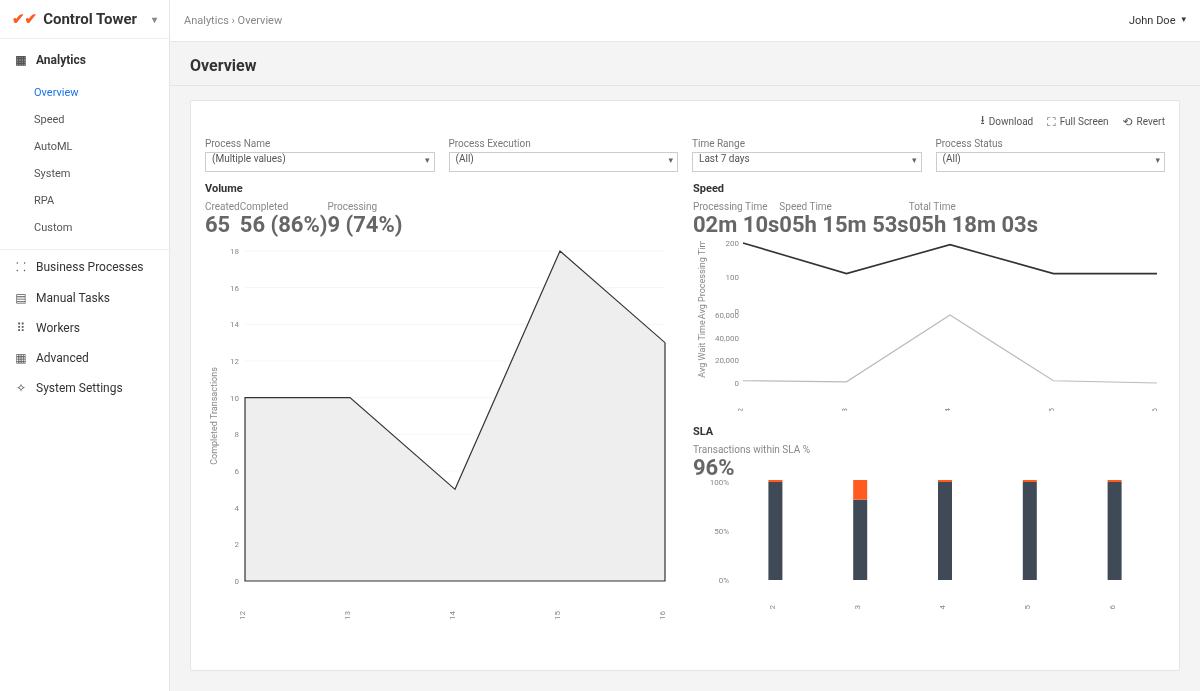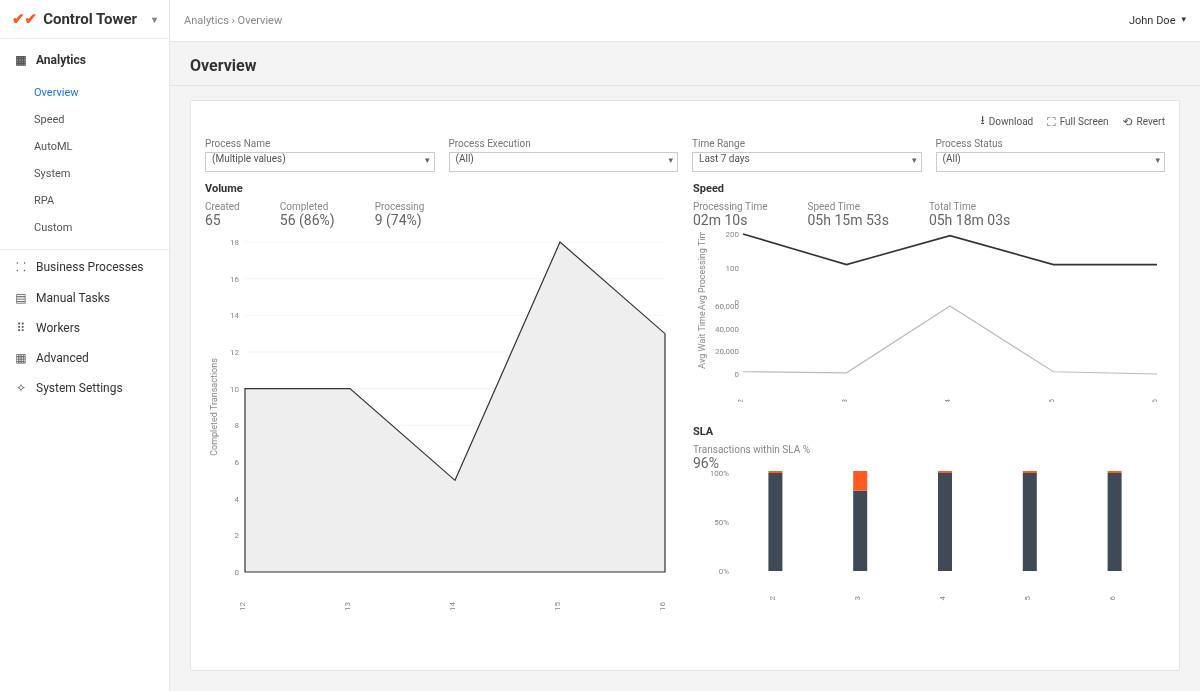--- a/index.html
+++ b/index.html
@@ -35,23 +35,23 @@
   .toolbar-row .tbtn .ic { font-size: 12px; color: #555; }
 
   .filters { display: flex; gap: 14px; margin-bottom: 10px; }
   .filter { flex: 1; min-width: 0; }
   .filter label { display: block; font-size: 10px; color: #777; margin-bottom: 3px; }
   .filter .select { border: 1px solid #ccc; height: 20px; padding: 0 16px 0 6px; font-size: 10px; color: #555; position: relative; background: #fff; }
   .filter .select::after { content: "▾"; position: absolute; right: 4px; top: 2px; font-size: 9px; color: #666; }
 
   .grid { display: grid; grid-template-columns: 1fr 1fr; grid-template-rows: auto; gap: 16px; flex: 1; }
   .card-title { font-size: 11px; font-weight: 700; color: #333; margin-bottom: 6px; }
-  .metrics { display: flex; gap: 40px; margin-bottom: 4px; }
+  .metrics { display: flex; margin-bottom: 4px; }
   .metric .mlabel { font-size: 10px; color: #888; }
-  .metric .mval { font-size: 14px; color: #666; font-weight: 400; }
+  .metric .mval { font-size: 22px; color: #666; font-weight: 700; }
 
   svg text { font-family: inherit; }
   .axis-label { font-size: 9px; fill: #888; }
   .tick-label { font-size: 8px; fill: #888; }
   .rot-tick { font-size: 8px; fill: #888; }
   .chart-area-fill { fill: #eee; stroke: #333; stroke-width: 1.2; }
   .proc-line { fill: none; stroke: #333; stroke-width: 1.6; }
   .wait-line { fill: none; stroke: #bbb; stroke-width: 1.2; }
   .bar-in { fill: #3f4a56; }
   .bar-out { fill: #ff5a1f; }

